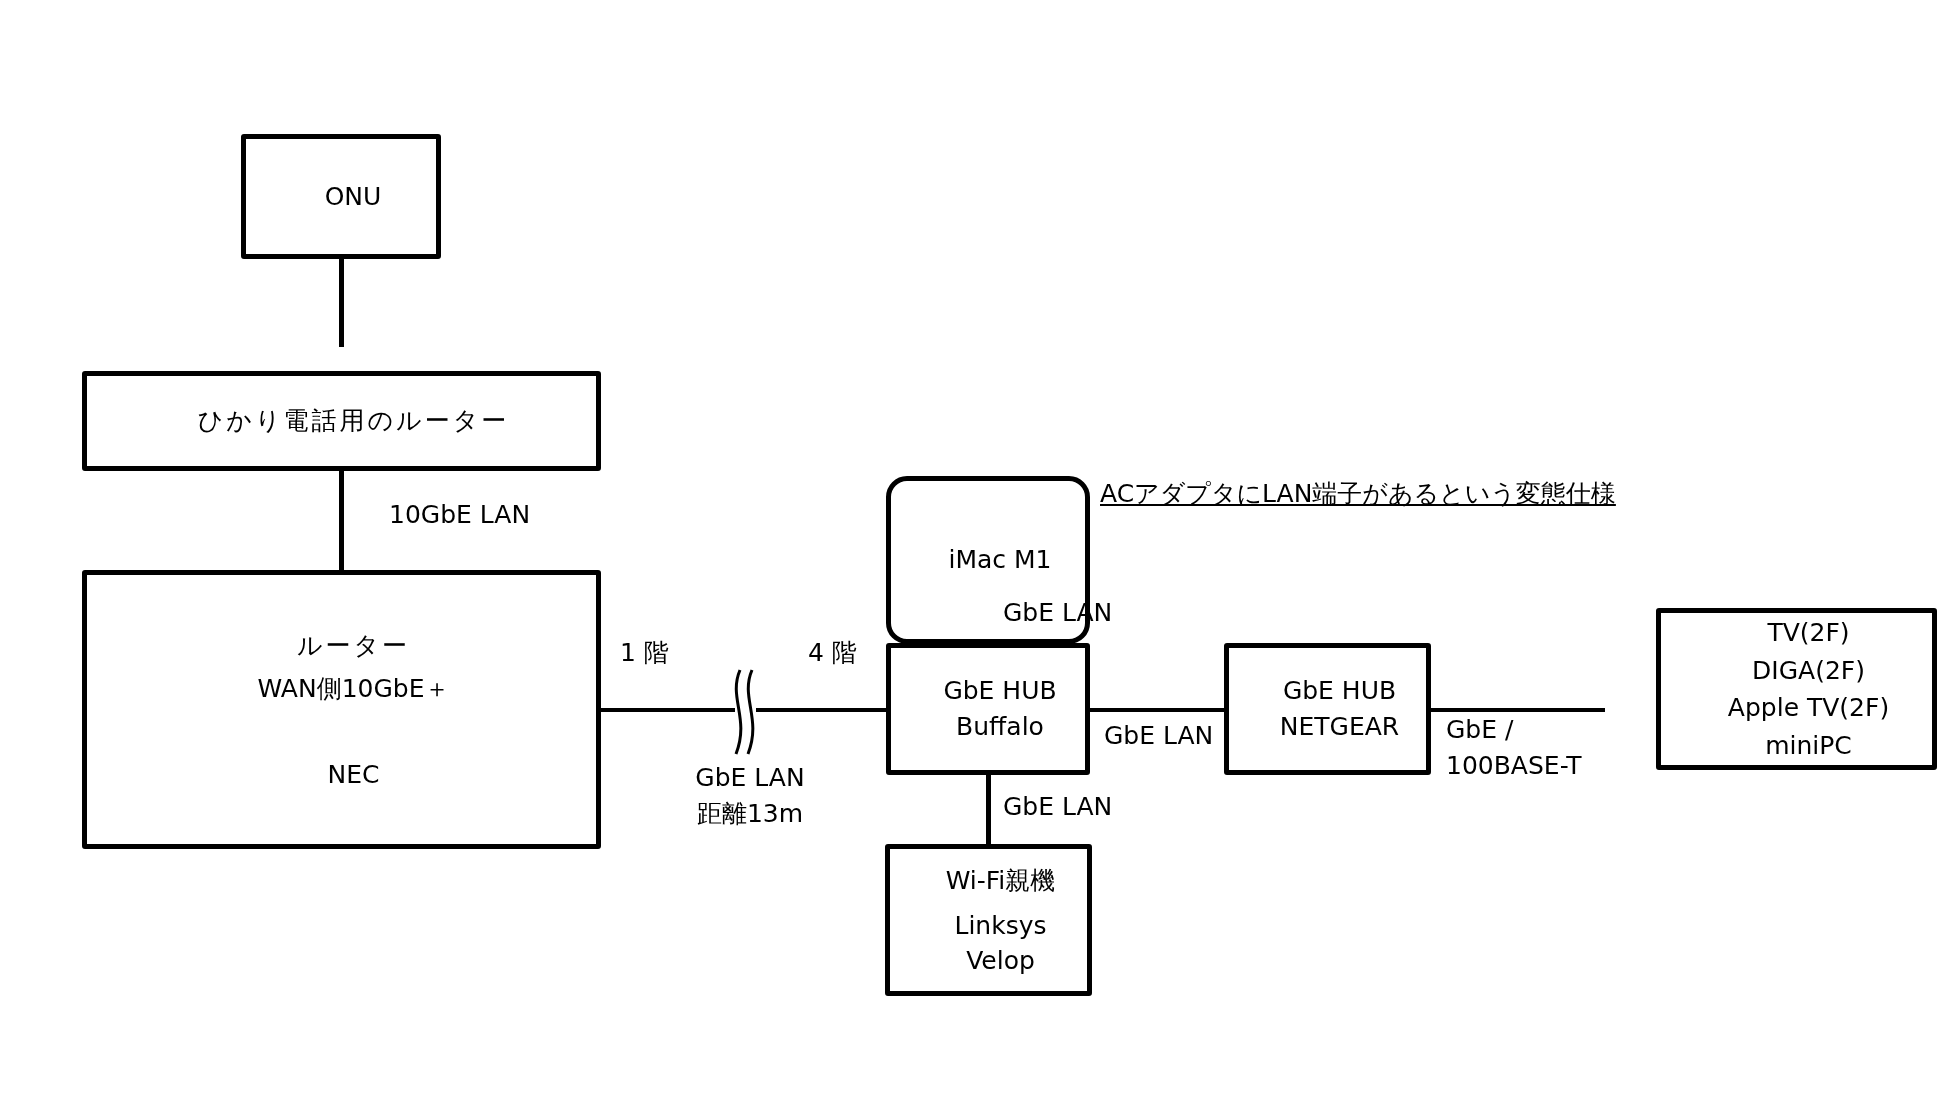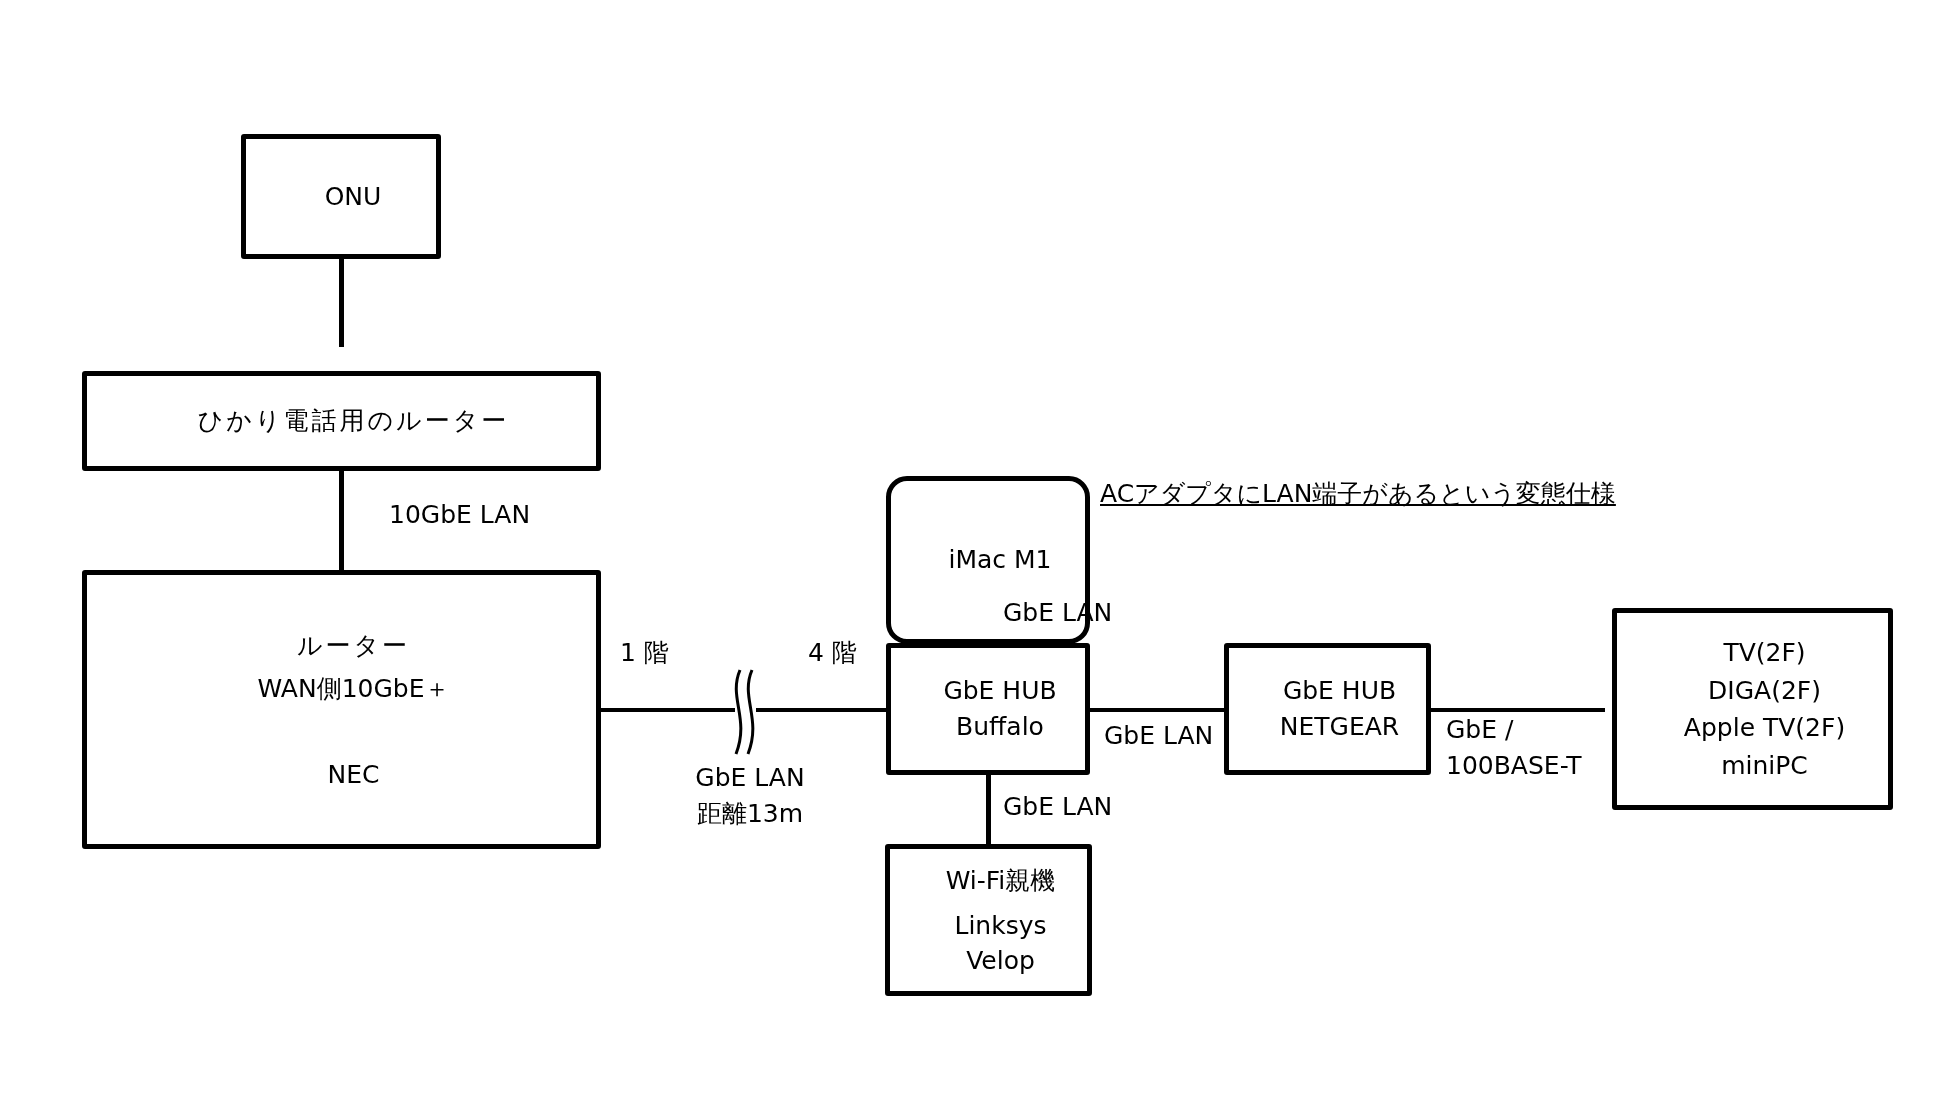--- a/index.html
+++ b/index.html
@@ -52,21 +52,21 @@
 <div class="box" style="left:886px;top:643px;width:204px;height:132px;line-height:1.45;">
   <span>GbE HUB</span>
   <span>Buffalo</span>
 </div>
 
 <div class="box" style="left:1224px;top:643px;width:207px;height:132px;line-height:1.45;">
   <span>GbE HUB</span>
   <span>NETGEAR</span>
 </div>
 
-<div class="box" style="left:1612px;top:608px;width:281px;height:202px;line-height:1.5;">
+<div class="box" style="left:1656px;top:608px;width:281px;height:162px;line-height:1.5;">
   <span>TV(2F)</span>
   <span>DIGA(2F)</span>
   <span>Apple TV(2F)</span>
   <span>miniPC</span>
 </div>
 
 <div class="box" style="left:885px;top:844px;width:207px;height:152px;line-height:1.4;">
   <span style="margin-bottom:10px;">Wi-Fi親機</span>
   <span>Linksys</span>
   <span>Velop</span>

